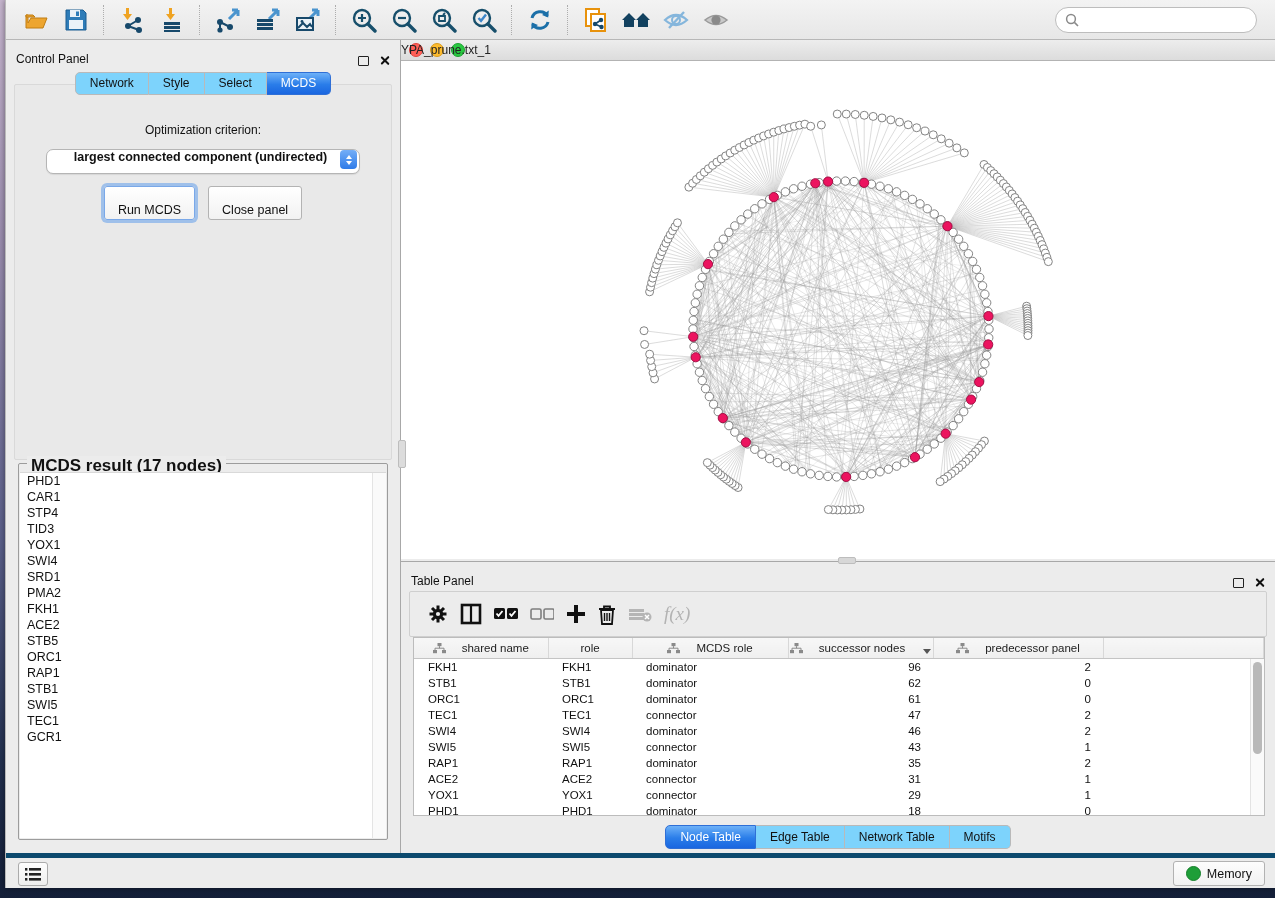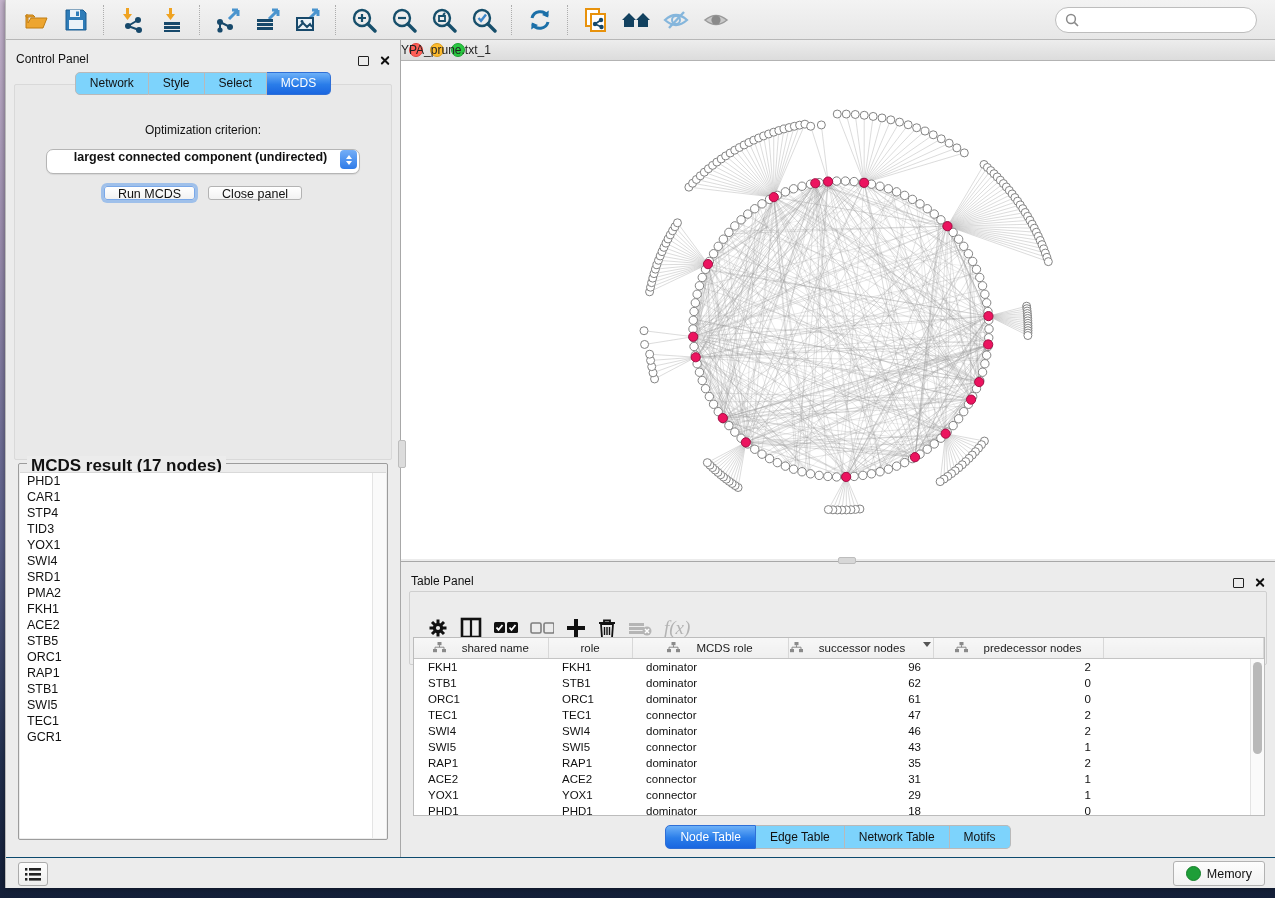--- a/index.html
+++ b/index.html
@@ -38,58 +38,58 @@
     padding-top:38px;box-sizing:border-box;text-align:center;}
   .opt-label{font-size:12px;margin-bottom:12px;}
   .dropdown{width:312px;height:23px;margin:0 auto;background:#fff;border:1px solid #b5b5b5;border-radius:7px;
     display:flex;align-items:flex-start;position:relative;box-shadow:0 1px 1px rgba(0,0,0,.08);font-weight:bold;}
   .dropdown .dval{flex:1;text-align:center;font-size:12.5px;padding-left:16px;white-space:nowrap;}
   .stepper{width:17px;height:19px;margin:0 2px;background:linear-gradient(#74aef7,#2e7be8);border-radius:4px;
     display:flex;flex-direction:column;align-items:center;justify-content:center;gap:2px;}
   .stepper i{width:0;height:0;border-left:3.5px solid transparent;border-right:3.5px solid transparent;display:block;}
   .stepper .up{border-bottom:4px solid #fff;} .stepper .dn{border-top:4px solid #fff;}
   .btn-row{margin-top:12px;display:flex;justify-content:center;gap:13px;}
-  .pbtn{height:14px;padding:0 13px;background:linear-gradient(#ffffff,#f2f2f2);border:1px solid #b3b3b3;border-radius:3px;
+  .pbtn{height:14px;padding:16px 13px;background:linear-gradient(#ffffff,#f2f2f2);border:1px solid #b3b3b3;border-radius:3px;
     font:12.5px "Liberation Sans",sans-serif;color:#111;}
   .pbtn.focus{border-color:#7aa8e8;box-shadow:0 0 0 3px rgba(110,165,235,.6);}
   
   .groupbox{position:absolute;left:12px;right:12px;top:423px;bottom:18px;border:1px solid #9c9c9c;border-radius:2px;}
   .grouplegend{position:absolute;top:-8px;left:8px;background:#ececec;padding:0 4px;font-size:17px;font-weight:bold;}
   .mcds-list{position:absolute;left:1px;right:1px;top:8px;bottom:1px;background:#fff;overflow:hidden;border-top:1px solid #d9d9d9;}
   .mcds-list .scrolltrack{position:absolute;right:0;top:0;bottom:0;width:13px;background:#fafafa;border-left:1px solid #e4e4e4;}
   .mcds-item{font-size:12.5px;line-height:16px;padding-left:7px;}
   
   .right-pane{position:absolute;left:395px;top:0;right:0;bottom:0;}
   .net-window{position:absolute;left:0;top:0;right:0;height:519px;background:#fff;}
   .net-titlebar{height:20px;background:linear-gradient(#ededed,#dcdcdc);border-bottom:1px solid #b3b3b3;
     display:flex;align-items:center;padding:0 8px;position:relative;}
   .tl{width:12px;height:12px;border-radius:50%;margin-right:7px;}
   .net-title{position:absolute;left:0;right:0;text-align:left;font-size:12px;color:#222;}
   .net-canvas{position:absolute;left:0;top:21px;right:0;bottom:0;background:#fff;}
   .hgrip{position:absolute;left:50%;top:517px;width:16px;height:5px;background:#d7d7d7;border:1px solid #bdbdbd;border-radius:2px;z-index:5;}
   
   .table-panel{position:absolute;left:0;top:521px;right:0;bottom:0;background:#ececec;border-top:1px solid #a8a8a8;}
   .tp-toolbar{margin:3px 8px 0 8px;height:44px;background:#ececec;border:1px solid #cfcfcf;border-radius:2px;
-    display:flex;align-items:center;gap:12px;padding:14px 18px;}
+    display:flex;align-items:center;gap:12px;padding:0 18px;}
   .tp-toolbar .ticon{display:flex;align-items:center;justify-content:center;}
   .fx{font-family:"Liberation Serif","DejaVu Serif",serif;font-style:italic;font-size:19px;color:#b3b3b3;}
   .tablewrap{position:absolute;left:12px;right:10px;top:75px;bottom:42px;background:#fff;border:1px solid #bcbcbc;overflow:hidden;}
   table.dt{border-collapse:collapse;width:100%;table-layout:fixed;}
   .dt th{height:20px;background:linear-gradient(#f7f7f7,#efefef);border-right:1px solid #d8d8d8;border-bottom:1px solid #c4c4c4;
     font-weight:normal;font-size:11.5px;color:#222;text-align:center;padding:0;white-space:nowrap;overflow:hidden;}
-  .dt th .hwrap{display:flex;align-items:flex-start;justify-content:center;gap:16px;}
+  .dt th .hwrap{display:flex;align-items:flex-end;justify-content:center;gap:16px;}
   .dt td{height:16px;font-size:11.5px;padding:0 0 0 14px;white-space:nowrap;overflow:hidden;}
   .dt td.num{text-align:right;padding:0 12px 0 0;}
   .sortv{width:0;height:0;border-left:4px solid transparent;border-right:4px solid transparent;border-top:5px solid #555;display:inline-block;margin-left:2px;}
   .vscroll{position:absolute;right:0;top:21px;bottom:0;width:13px;background:#fafafa;border-left:1px solid #e3e3e3;}
   .vthumb{position:absolute;left:2px;right:2px;top:3px;height:92px;background:#b9b9b9;border-radius:5px;}
   .tp-tabs{position:absolute;left:0;right:0;bottom:9px;display:flex;justify-content:center;}
   .tp-tabs .tab{height:22px;line-height:22px;margin-top:28px;}
   
-  .status-bar{position:absolute;left:0;right:0;bottom:0;height:30px;background:#ececec;border-top:1px solid #0c4a6e;}
+  .status-bar{position:absolute;left:0;right:0;bottom:0;height:30px;background:#ececec;border-top:5px solid #0c4a6e;}
   .listbtn{position:absolute;left:12px;top:4px;width:28px;height:22px;background:linear-gradient(#fdfdfd,#eee);
     border:1px solid #ababab;border-radius:3px;display:flex;align-items:center;justify-content:center;}
   .membtn{position:absolute;right:10px;top:3px;height:23px;background:linear-gradient(#fdfdfd,#f1f1f1);
     border:1px solid #b2b2b2;border-radius:3px;display:flex;align-items:center;gap:6px;padding:0 12px;font-size:12.5px;}
   .memdot{width:13px;height:13px;border-radius:50%;background:#1e9e38;border:1px solid #15802a;}
   svg{display:block;}
 </style>
 </head>
 <body>
 
@@ -1310,21 +1310,21 @@
                       <span>
                         <svg width="13" height="11" viewBox="0 0 13 11">
                           <g fill="#8a8a8a">
                             <rect x="4.5" y="0" width="4" height="3.2"></rect>
                             <rect x="0" y="7" width="4" height="3.2"></rect>
                             <rect x="9" y="7" width="4" height="3.2"></rect>
                             <path d="M6.5 3.2 v2 M2 7 v-1.8 h9 V7" stroke="#8a8a8a" fill="none" stroke-width="1"></path>
                           </g>
                         </svg>
                       </span>
-                      <span>predecessor nodes</span>
+                      <span>predecessor panel</span>
                     </span>
                   </th>
                   <th></th>
                 </tr>
               </thead>
             <tbody>
                 <tr>
                   <td>FKH1</td>
                   <td>FKH1</td>
                   <td>dominator</td>

